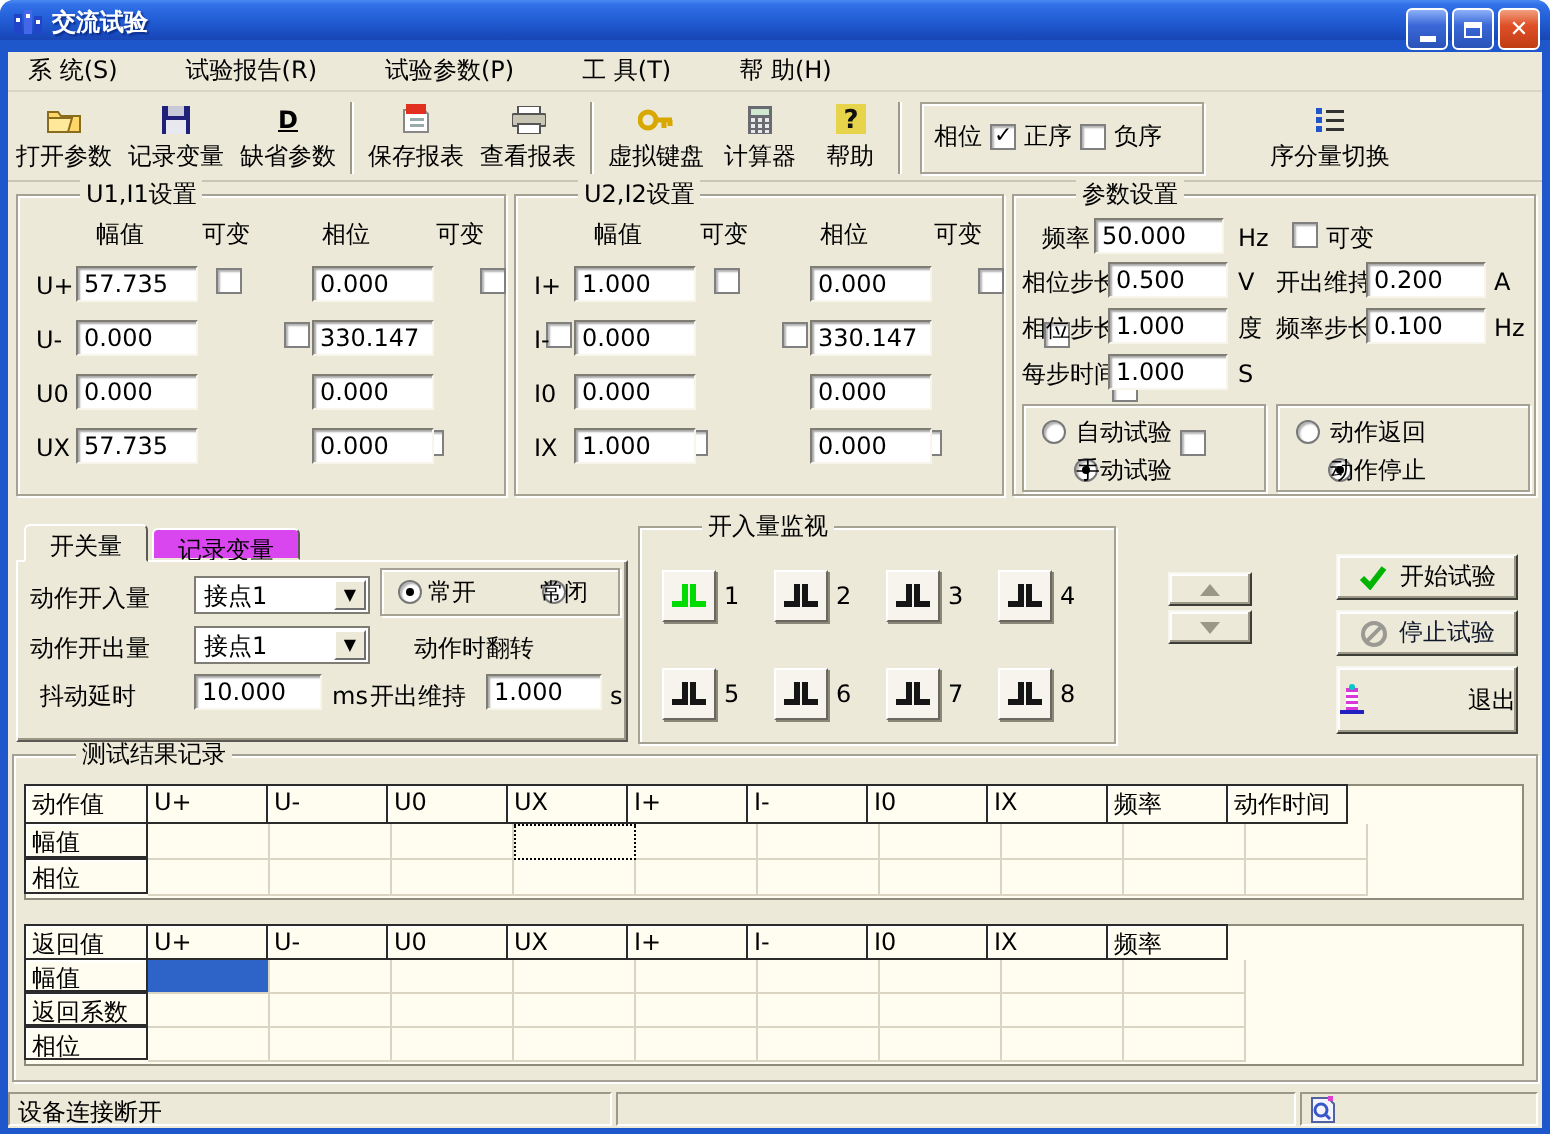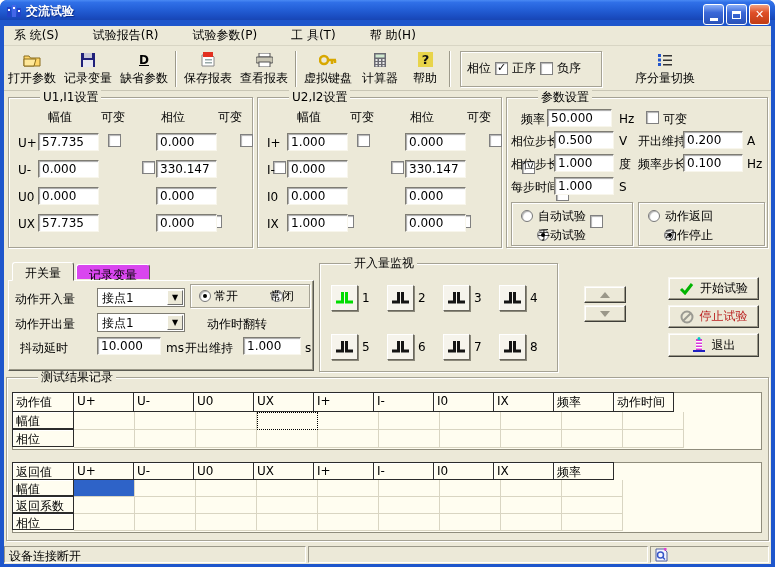--- a/index.html
+++ b/index.html
@@ -44,21 +44,21 @@
          border:1px solid #787878;box-shadow:inset 1px 1px 1px rgba(0,0,0,.3);}
   .radio.on::after{content:"";position:absolute;left:3px;top:3px;width:4px;height:4px;border-radius:50%;background:#000;}
   .gbox{position:absolute;border:1px solid #A5A294;box-shadow:inset 1px 1px 0 #fff,1px 1px 0 #fff;}
   .gtitle{position:absolute;top:-8px;left:7px;background:#ECE9D8;padding:0 3px;white-space:nowrap;line-height:14px;margin-left:24px;}
   .combo{position:absolute;height:19px;background:#fff;border:1px solid #7E7C73;padding:1px 18px 0 4px;}
   .combo .arrow{position:absolute;right:1px;top:1px;bottom:1px;width:16px;background:#ECE9D8;
         border:1px solid;border-color:#fff #6F6F6F #6F6F6F #fff;display:flex;align-items:center;justify-content:center;
         font-size:8px;line-height:8px;}
   .btn3d{position:absolute;background:#ECE9D8;border:1px solid;border-color:#F8F6EE #3E3E38 #3E3E38 #F8F6EE;
          box-shadow:inset -1px -1px 0 #9B9888,inset 1px 1px 0 #fff;display:flex;align-items:center;justify-content:center;gap:6px;}
-  .btn3d.dis{color:#b91c1c;}
+  .btn3d.dis{color:#0f172a;}
   .tri-up{width:0;height:0;border-left:5px solid transparent;border-right:5px solid transparent;border-bottom:6px solid #9A9789;}
   .tri-dn{width:0;height:0;border-left:5px solid transparent;border-right:5px solid transparent;border-top:6px solid #9A9789;}
   
   .tab{position:absolute;height:18px;border:1px solid;border-color:#fff #5A5A52 #ECE9D8 #fff;border-radius:3px 3px 0 0;
        background:#ECE9D8;text-align:center;padding-top:2px;}
   .tab.active{height:19px;z-index:3;}
   .tab.inactive{top:264px;height:16px;background:#d946ef;z-index:1;}
   .tabpanel{position:absolute;background:#ECE9D8;border:1px solid;border-color:#fff #5A5A52 #5A5A52 #fff;
             box-shadow:inset -1px -1px 0 #9B9888;z-index:2;}
   
@@ -457,21 +457,21 @@
   </div>
   <div class="btn3d dis" style="left:668px;top:305px;width:91px;height:23px;">
     <span style="display:flex;">
         <svg width="14" height="14">
           <circle cx="7" cy="7" r="5.5" stroke="#9A9A92" stroke-width="2" fill="none"></circle>
           <path d="M3.2 10.8 L10.8 3.2" stroke="#9A9A92" stroke-width="2"></path>
         </svg>
       </span>
     <span>停止试验</span>
   </div>
-  <div class="btn3d" style="left:668px;top:333px;width:91px;height:24px;">
+  <div class="btn3d" style="left:668px;top:333px;width:91px;height:34px;justify-content:space-between;">
     <span style="display:flex;">
         <svg width="14" height="16">
           <rect x="4" y="2" width="6" height="11" fill="#D838D8"></rect>
           <rect x="4" y="4" width="6" height="1.5" fill="#fff"></rect>
           <rect x="4" y="7" width="6" height="1.5" fill="#fff"></rect>
           <rect x="4" y="10" width="6" height="1.5" fill="#fff"></rect>
           <circle cx="7" cy="1.5" r="1.5" fill="#00C8C8"></circle>
           <rect x="1" y="13" width="12" height="2" fill="#2020C0"></rect>
         </svg>
       </span>

